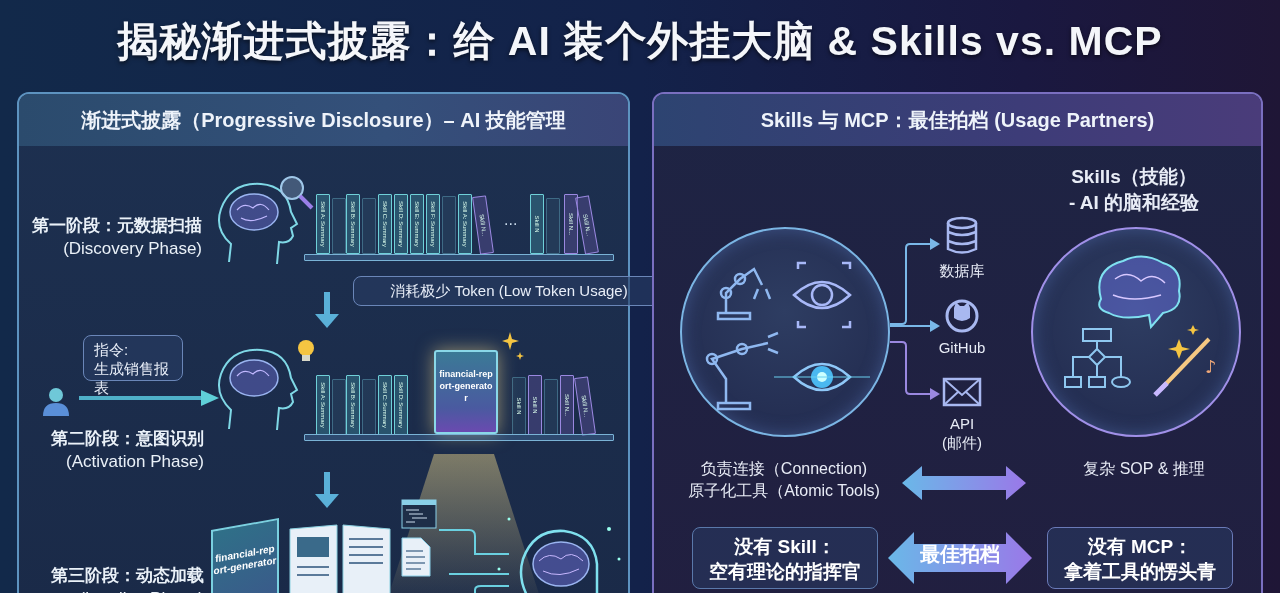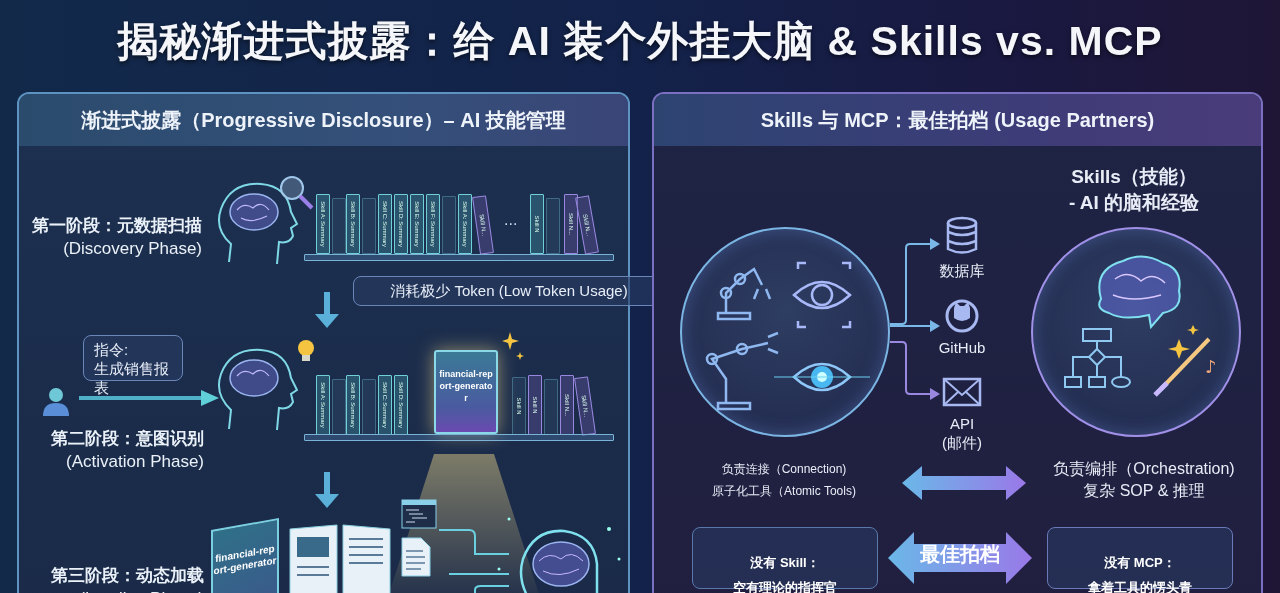--- a/index.html
+++ b/index.html
@@ -16,21 +16,21 @@
 .stage{color:#eaf1f8;text-align:right;font-size:17px;line-height:23px}
 .stage .cn{font-weight:bold}
 .book{position:absolute;bottom:0;width:14px;border:1.5px solid #6fd0d8;background:rgba(60,130,150,.45);border-radius:1px}
 .book.v{border-color:#9a88e0;background:rgba(90,80,150,.45)}
 .book.dim{border-color:#3e6a85;background:rgba(50,80,110,.35)}
 .book span{position:absolute;left:50%;top:50%;transform:translate(-50%,-50%) rotate(90deg);font-size:6px;white-space:nowrap;color:#dfe;}
 .shelf{height:7px;border:1.5px solid #7ab3d6;background:rgba(80,130,180,.35);border-radius:1px}
 .bubble{border:1.5px solid #6a86b8;border-radius:8px;background:rgba(40,60,100,.6);color:#e8eef8;font-size:15px}
 .circle{border-radius:50%;border:2px solid #7bb5e4;background:radial-gradient(circle at 50% 40%,#2e3d62 0%,#242e52 70%,#222848 100%);box-shadow:0 0 18px rgba(110,150,230,.35) inset}
 .lbl{color:#e8ecf6;text-align:center}
-.note{border:1.5px solid #5a78aa;border-radius:8px;background:rgba(40,56,96,.6);color:#fff;text-align:center;font-weight:bold;font-size:13px;line-height:25px;padding-top:22px}
+.note{border:1.5px solid #5a78aa;border-radius:8px;background:rgba(40,56,96,.6);color:#fff;text-align:center;font-weight:bold;font-size:19px;line-height:25px;padding-top:6px}
 </style>
 </head>
 <body>
 
 <div id="title" class="abs">揭秘渐进式披露：给 AI 装个外挂大脑 &amp; Skills vs. MCP</div>
 
 <div id="left-panel" class="abs panel">
   <div class="phead">渐进式披露（Progressive Disclosure）– AI 技能管理</div>
 
   <div class="abs stage" style="left:8px;top:120px;width:175px">
@@ -299,35 +299,34 @@
       <g>
           <line x1="128" y1="160" x2="176" y2="110" stroke="#f5c882" stroke-width="4"></line>
           <line x1="122" y1="166" x2="134" y2="154" stroke="#c8b8ff" stroke-width="5"></line>
           <polygon points="146,110 149,118 157,120 149,122 146,130 143,122 135,120 143,118" fill="#f5c542"></polygon>
           <polygon points="160,96 162,100 166,101 162,102 160,106 158,102 154,101 158,100" fill="#f5c542"></polygon>
           <text x="172" y="144" font-size="18" fill="#f0a878" font-family="DejaVu Sans,sans-serif">♪</text>
         </g>
     </svg>
   </div>
 
-  <div class="abs lbl" style="left:10px;top:364px;width:240px;font-size:12px;line-height:22px">
+  <div class="abs lbl" style="left:10px;top:364px;width:240px;font-size:16px;line-height:22px">
     <div>负责连接（Connection)</div>
     <div>原子化工具（Atomic Tools)</div>
   </div>
   <svg class="abs" style="left:248px;top:372px" width="124" height="34">
       <defs>
         <linearGradient id="g1" x1="0" x2="1">
           <stop offset="0" stop-color="#6ab8e8"></stop>
           <stop offset="1" stop-color="#9a78e8"></stop>
         </linearGradient>
       </defs>
       <polygon points="0,17 20,0 20,10 104,10 104,0 124,17 104,34 104,24 20,24 20,34" fill="url(#g1)"></polygon>
     </svg>
   <div class="abs lbl" style="left:370px;top:364px;width:240px;font-size:16px;line-height:22px">
-    <div>负责编排（Orchestration)</div>
     <div>复杂 SOP &amp; 推理</div>
   </div>
 
   <div class="abs note" style="left:38px;top:433px;width:186px;height:62px">
     <div>没有 Skill：</div>
     <div>空有理论的指挥官</div>
   </div>
   <svg class="abs" style="left:234px;top:438px" width="144" height="52">
       <defs>
         <linearGradient id="g2" x1="0" x2="1">

